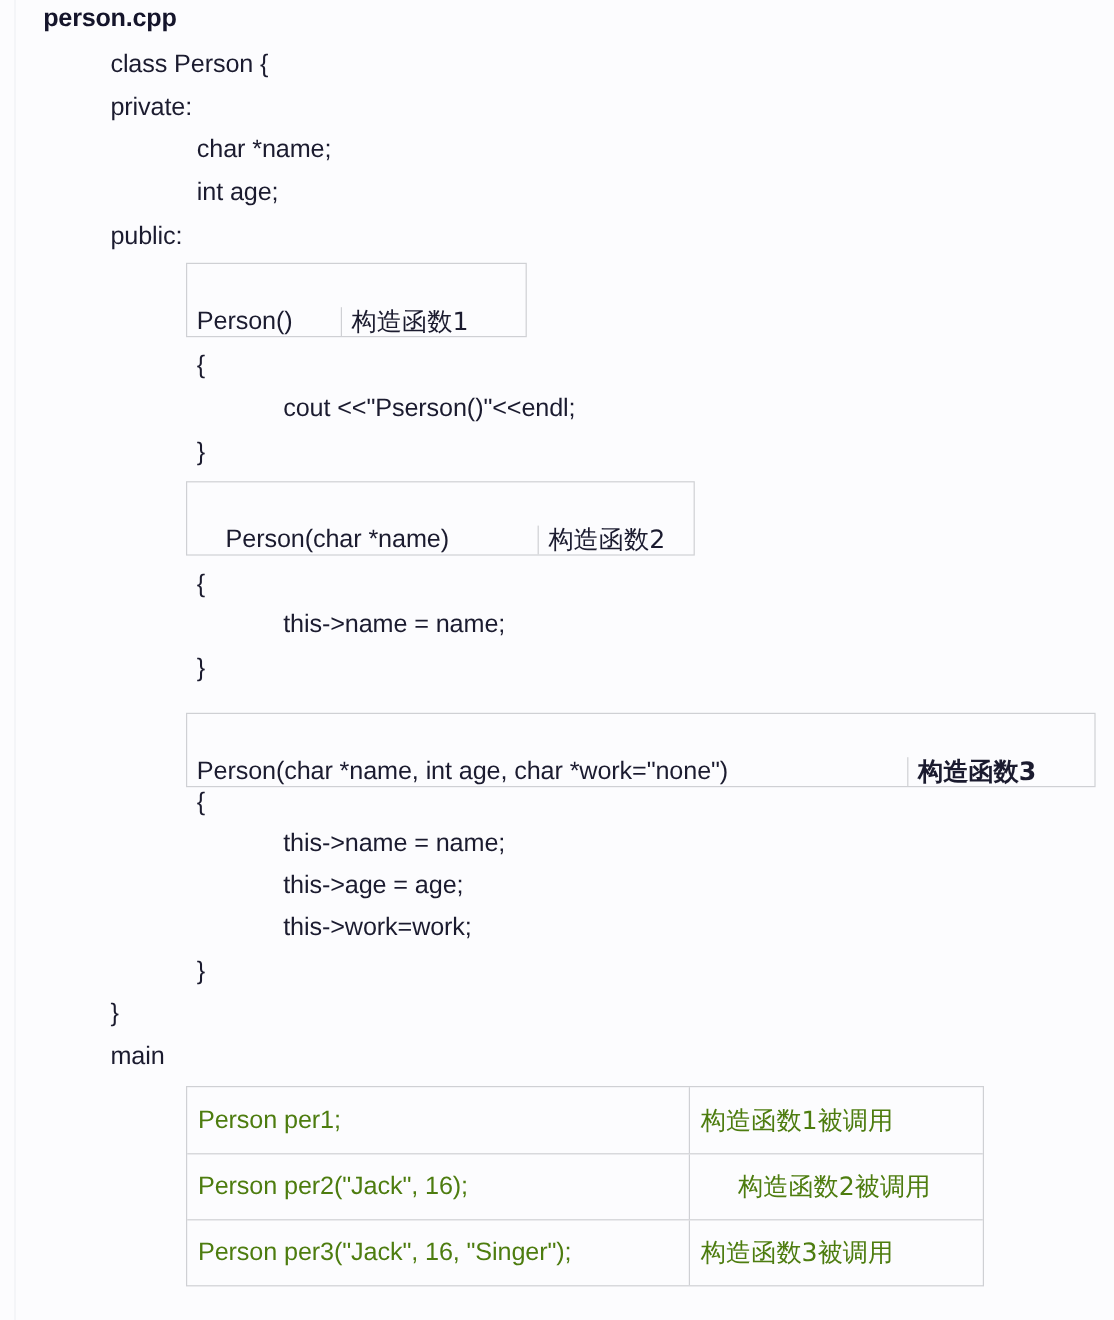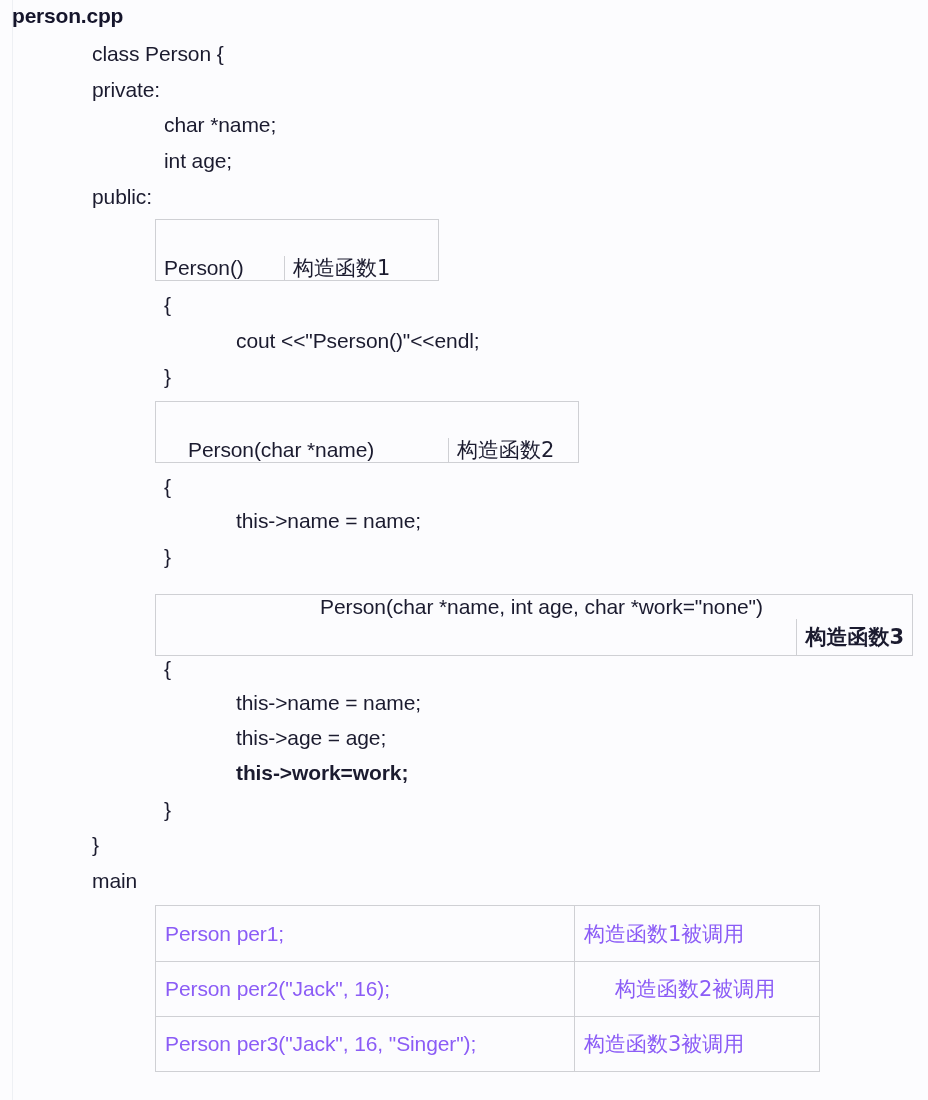--- a/index.html
+++ b/index.html
@@ -24,21 +24,21 @@
   .left-rule {
     position: absolute;
     left: 12px;
     top: 0;
     width: 1px;
     height: 1100px;
     background: #eef0f4;
   }
   .doc-title {
     position: absolute;
-    left: 12px;
+    left: 36px;
     top: 4px;
     font-size: 21px;
     font-weight: bold;
     letter-spacing: -0.2px;
     color: #15152b;
     white-space: pre;
   }
   .code-line {
     position: absolute;
     font-size: 21px;
@@ -93,21 +93,21 @@
   }
   .table .trow + .trow {
     border-top: 1px solid #cfd0d4;
   }
   .table .tcell {
     box-sizing: border-box;
     display: flex;
     align-items: center;
     padding: 0 9px;
     font-size: 21px;
-    color: #8b5cf6;
+    color: #4d7c0f;
     white-space: pre;
     letter-spacing: -0.1px;
   }
   .table .tcell + .tcell {
     border-left: 1px solid #cfd0d4;
     font-family: "DejaVu Sans", "Liberation Sans", sans-serif;
     letter-spacing: 0px;
   }
 </style>
 </head>
@@ -127,36 +127,36 @@
       <div class="code-line" style="left: 92px; top: 184px;">public:</div>
       <div class="code-line" style="left: 164px; top: 292px;">{</div>
       <div class="code-line" style="left: 236px; top: 328px;">cout &lt;&lt;"Pserson()"&lt;&lt;endl;</div>
       <div class="code-line" style="left: 164px; top: 364px;">}</div>
       <div class="code-line" style="left: 164px; top: 474px;">{</div>
       <div class="code-line" style="left: 236px; top: 508px;">this-&gt;name = name;</div>
       <div class="code-line" style="left: 164px; top: 544px;">}</div>
       <div class="code-line" style="left: 164px; top: 656px;">{</div>
       <div class="code-line" style="left: 236px; top: 690px;">this-&gt;name = name;</div>
       <div class="code-line" style="left: 236px; top: 725px;">this-&gt;age = age;</div>
-      <div class="code-line" style="left: 236px; top: 760px; font-weight: bold;">this-&gt;work=work;</div>
+      <div class="code-line" style="left: 236px; top: 760px;">this-&gt;work=work;</div>
       <div class="code-line" style="left: 164px; top: 797px;">}</div>
       <div class="code-line" style="left: 92px; top: 832px;">}</div>
       <div class="code-line" style="left: 92px; top: 868px;">main</div>
     </div>
 
   <div id="constructor-boxes-layer">
       <div class="box" style="left: 155px; top: 219px; width: 284px; height: 62px;">
         <div class="cell code-cell" style="width: 128px;">Person()</div>
         <div class="cell cn-cell" style="flex: 1 1 auto;">构造函数1</div>
       </div>
       <div class="box" style="left: 155px; top: 401px; width: 424px; height: 62px; padding-left: 24px;">
         <div class="cell code-cell" style="width: 268px;">Person(char *name)</div>
         <div class="cell cn-cell" style="flex: 1 1 auto;">构造函数2</div>
       </div>
-      <div class="box" style="left: 155px; top: 594px; width: 758px; height: 62px; flex-direction: column;">
+      <div class="box" style="left: 155px; top: 594px; width: 758px; height: 62px;">
         <div class="cell code-cell" style="width: 600px;">Person(char *name, int age, char *work="none")</div>
         <div class="cell cn-cell" style="flex: 1 1 auto; font-weight: bold;">构造函数3</div>
       </div>
     </div>
 
   <div id="main-table-layer">
       <div class="table" style="left: 155px; top: 905px; width: 665px;">
         <div class="trow" style="height: 55px;">
           <div class="tcell" style="width: 418px;">Person per1;</div>
           <div class="tcell" style="flex: 1 1 auto;">构造函数1被调用</div>

